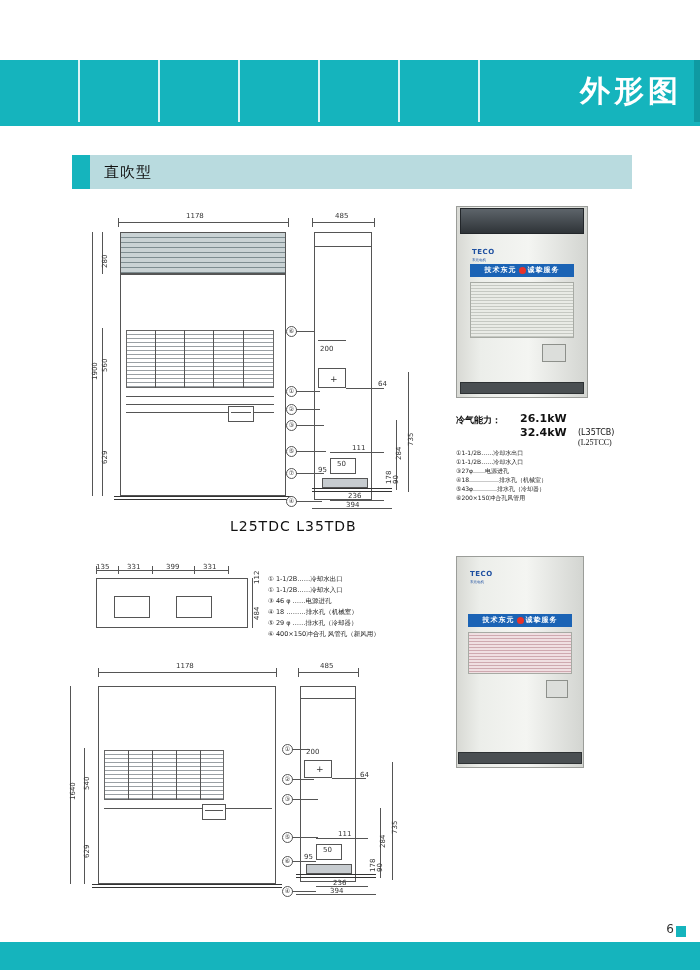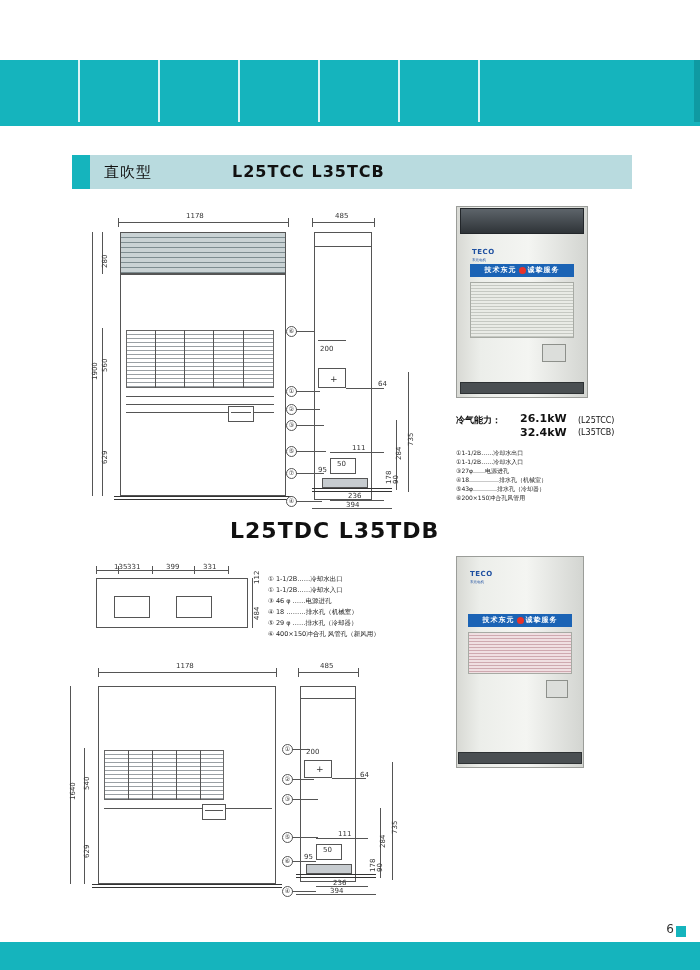--- a/index.html
+++ b/index.html
@@ -269,22 +269,22 @@
   .legend-mid {
     position: absolute;
     font-size: 6.5px;
     line-height: 10.5px;
     color: #222222;
     white-space: nowrap;
   }
 
   .model-heading {
     position: absolute;
-    font-size: 22px;
-    font-weight: bold;
+    font-size: 14px;
+    font-weight: normal;
     color: #111111;
     letter-spacing: 1px;
   }
 
   
   .footer-band {
     position: absolute;
     left: 0;
     bottom: 0;
     width: 700px;
@@ -322,26 +322,26 @@
 
   <div class="header-band">
     <div class="header-tick" style="left:78px;"></div>
     <div class="header-tick" style="left:158px;"></div>
     <div class="header-tick" style="left:238px;"></div>
     <div class="header-tick" style="left:318px;"></div>
     <div class="header-tick" style="left:398px;"></div>
     <div class="header-tick" style="left:478px;"></div>
   </div>
   <div class="side-tab"></div>
+  <div class="header-title">外形图</div>
   <div class="header-underline"></div>
 
   <div class="section-bar"></div>
   <div class="section-bar-accent"></div>
   <div class="section-bar-label">直吹型</div>
-  <div class="section-bar-model">L25TCC  L35TCB</div>
 
   <div class="ln ln-h" style="left:118px; top:222px; width:170px;"></div>
   <div class="ln ln-v" style="left:118px; top:218px; height:9px;"></div>
   <div class="ln ln-v" style="left:288px; top:218px; height:9px;"></div>
   <div class="dim-txt" style="left:186px; top:212px;">1178</div>
 
   <div class="louver-top" style="left:120px; top:232px; width:166px; height:42px;"></div>
 
   <div class="box-outline" style="left:120px; top:274px; width:166px; height:222px;"></div>
 
@@ -431,38 +431,38 @@
     <div class="photo-banner" style="left:14px; top:58px; width:104px; height:13px; line-height:13px;">
       <span>技术东元</span><span class="dot"></span><span>诚挚服务</span>
     </div>
     <div class="photo-panel" style="left:14px; top:76px; width:104px; height:56px;"></div>
     <div class="photo-ctrl" style="left:86px; top:138px; width:24px; height:18px;"></div>
     <div class="photo-base" style="left:4px; top:176px; width:124px; height:12px;"></div>
   </div>
 
   <div class="cap-label" style="left:456px; top:414px;">冷气能力：</div>
   <div class="cap-value" style="left:520px; top:412px;">26.1kW</div>
-  <div class="cap-model" style="left:578px; top:416px;">(L25TCC)</div>
+  <div class="cap-model" style="left:578px; top:438px;font-family:Liberation Serif, serif;">(L25TCC)</div>
   <div class="cap-value" style="left:520px; top:426px;">32.4kW</div>
   <div class="cap-model" style="left:578px; top:428px;">(L35TCB)</div>
 
   <div class="legend" style="left:456px; top:448px;">①1-1/2B……冷却水出口</div>
   <div class="legend" style="left:456px; top:457px;">①1-1/2B……冷却水入口</div>
   <div class="legend" style="left:456px; top:466px;">③27φ……电源进孔</div>
   <div class="legend" style="left:456px; top:475px;">④18……………排水孔（机械室）</div>
   <div class="legend" style="left:456px; top:484px;">⑤43φ…………排水孔（冷却器）</div>
   <div class="legend" style="left:456px; top:493px;">⑥200×150冲合孔风管用</div>
 
   <div class="model-heading" style="left:230px; top:518px;">L25TDC  L35TDB</div>
 
   <div class="ln ln-h" style="left:96px; top:570px; width:22px;"></div>
   <div class="ln ln-h" style="left:118px; top:570px; width:34px;"></div>
   <div class="ln ln-h" style="left:152px; top:570px; width:42px;"></div>
   <div class="ln ln-h" style="left:194px; top:570px; width:34px;"></div>
-  <div class="dim-txt" style="left:114px; top:563px;">135</div>
+  <div class="dim-txt" style="left:96px; top:563px;">135</div>
   <div class="dim-txt" style="left:127px; top:563px;">331</div>
   <div class="dim-txt" style="left:166px; top:563px;">399</div>
   <div class="dim-txt" style="left:203px; top:563px;">331</div>
   <div class="ln ln-v" style="left:96px; top:566px; height:8px;"></div>
   <div class="ln ln-v" style="left:118px; top:566px; height:8px;"></div>
   <div class="ln ln-v" style="left:152px; top:566px; height:8px;"></div>
   <div class="ln ln-v" style="left:194px; top:566px; height:8px;"></div>
   <div class="ln ln-v" style="left:228px; top:566px; height:8px;"></div>
 
   <div class="box-outline" style="left:96px; top:578px; width:152px; height:50px;"></div>

